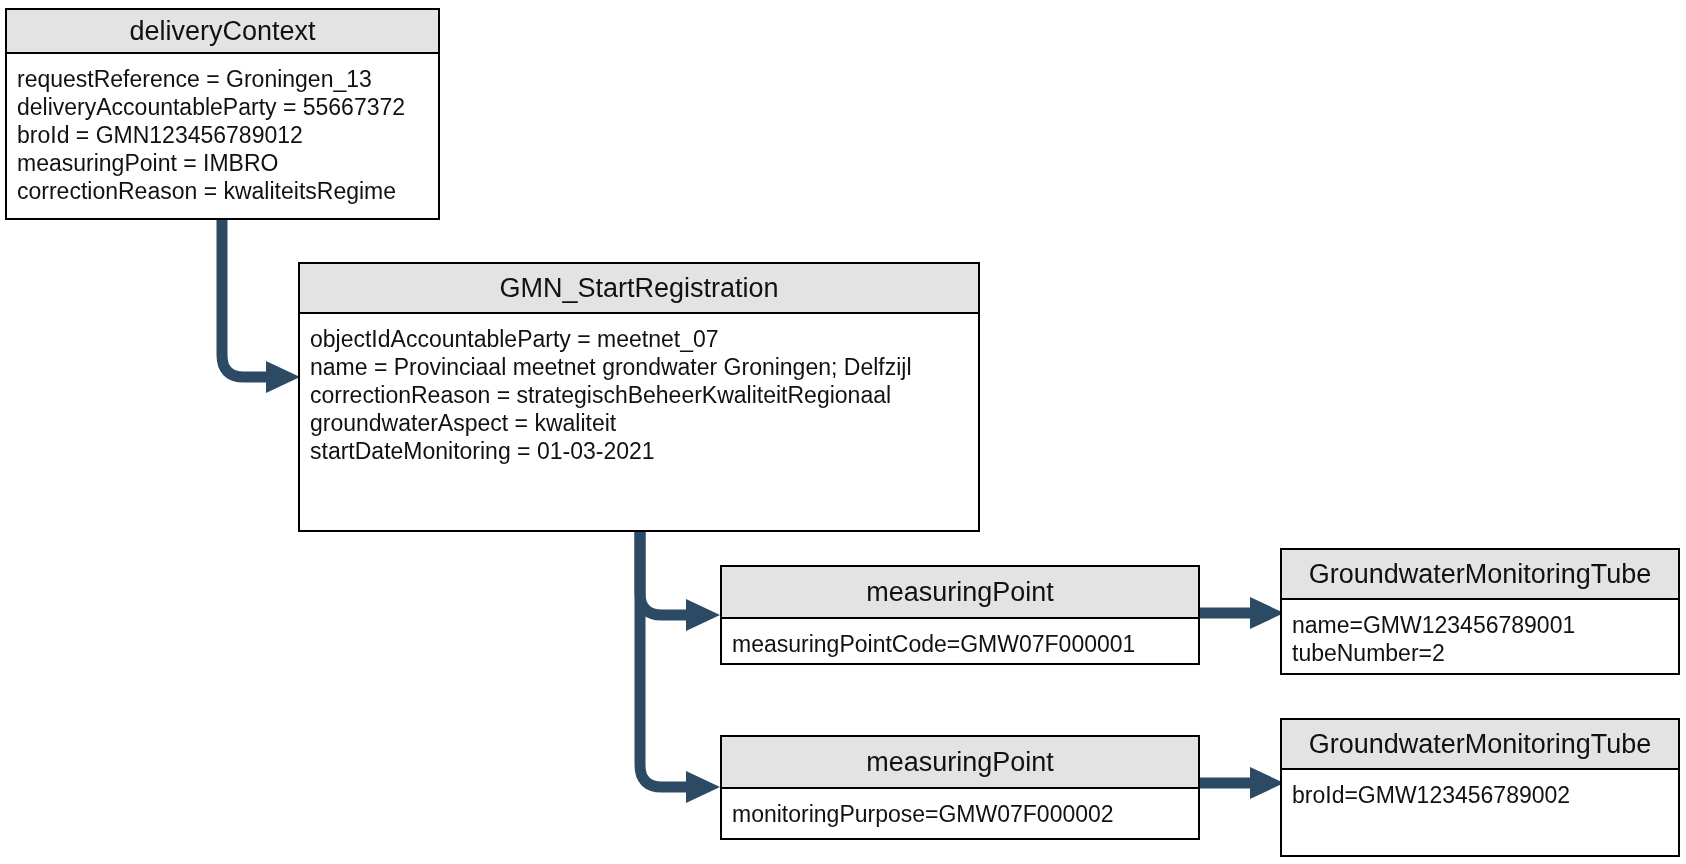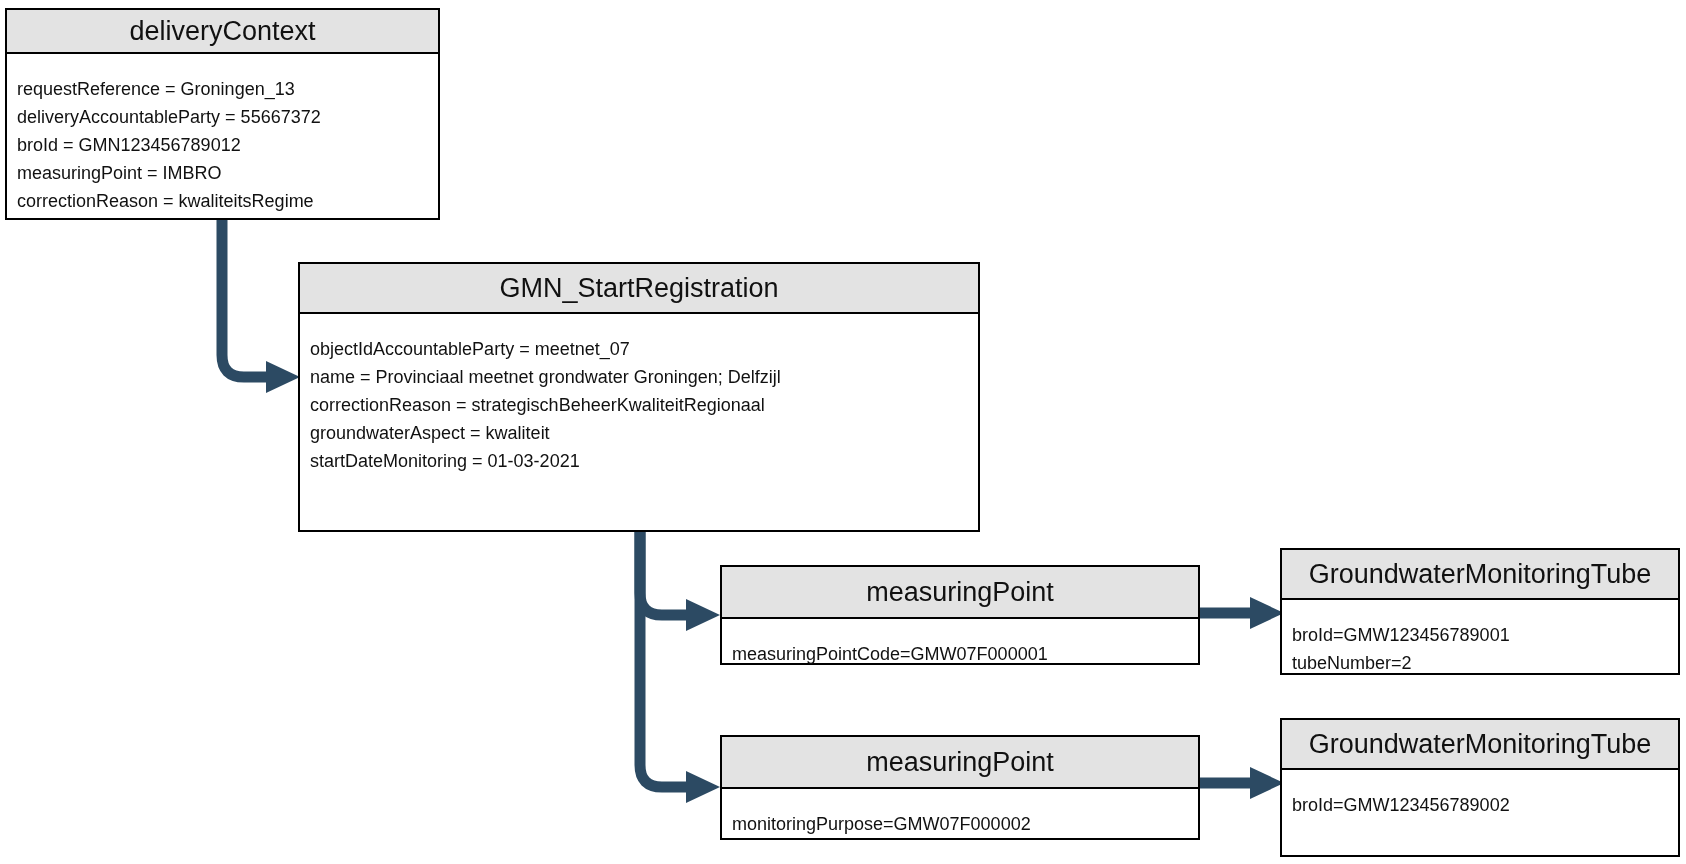--- a/index.html
+++ b/index.html
@@ -35,22 +35,22 @@
     border-bottom:2px solid var(--border);
     font-size:27px;
     display:flex;
     align-items:center;
     justify-content:center;
     flex:0 0 auto;
     box-sizing:border-box;
     white-space:nowrap;
   }
   .node-body{
-    padding:21px 8px 4px 10px;
-    font-size:18px;
+    padding:11px 8px 4px 10px;
+    font-size:23px;
     line-height:28px;
     flex:1 1 auto;
     box-sizing:border-box;
   }
   .attr-line{white-space:nowrap;}
   
   #node-replace          {left:5px;   top:8px;   width:435px; height:212px;}
   #node-replace .node-header {height:44px;}
   #node-gmn              {left:298px; top:262px; width:682px; height:270px;}
   #node-gmn .node-header {height:50px;}
@@ -111,21 +111,21 @@
   <div class="node" id="node-mp1">
     <div class="node-header">measuringPoint</div>
     <div class="node-body">
       <div class="attr-line">measuringPointCode=GMW07F000001</div>
     </div>
   </div>
 
   <div class="node" id="node-tube1">
     <div class="node-header">GroundwaterMonitoringTube</div>
     <div class="node-body">
-      <div class="attr-line">broId=GMW123456789001</div>
+      <div class="attr-line">name=GMW123456789001</div>
       <div class="attr-line">tubeNumber=2</div>
     </div>
   </div>
 
   <div class="node" id="node-mp2">
     <div class="node-header">measuringPoint</div>
     <div class="node-body">
       <div class="attr-line">monitoringPurpose=GMW07F000002</div>
     </div>
   </div>

